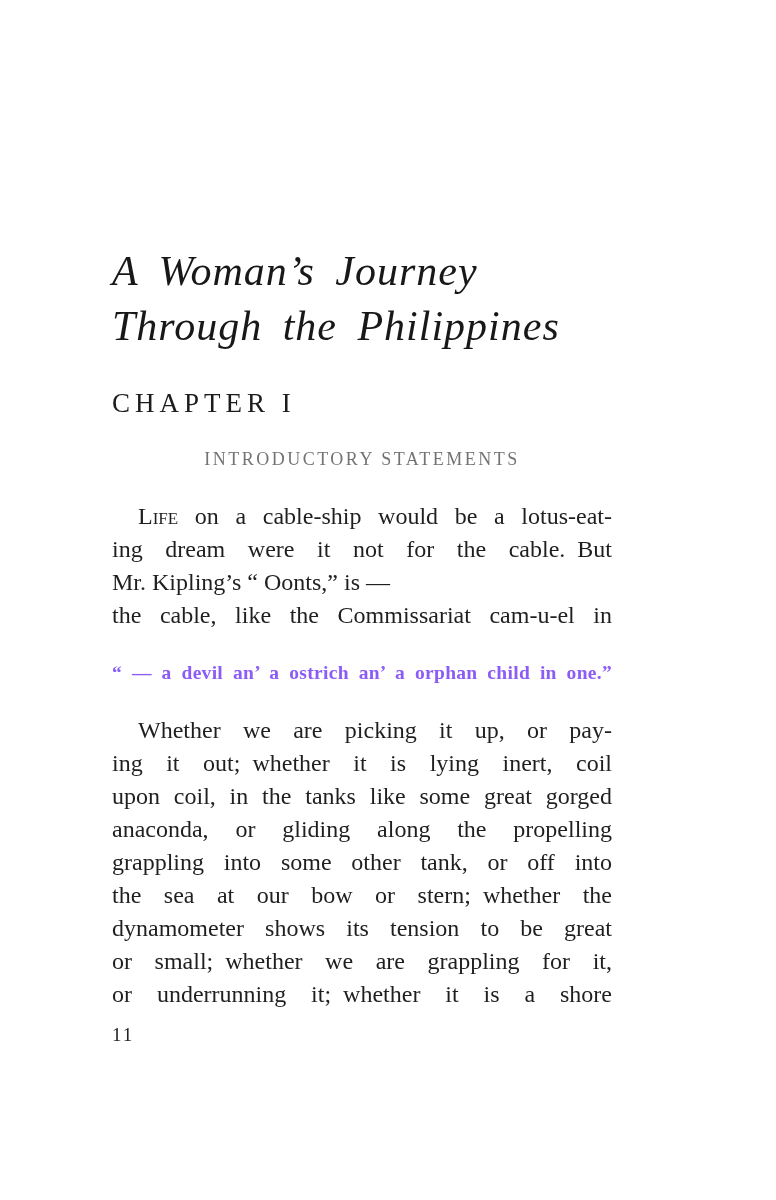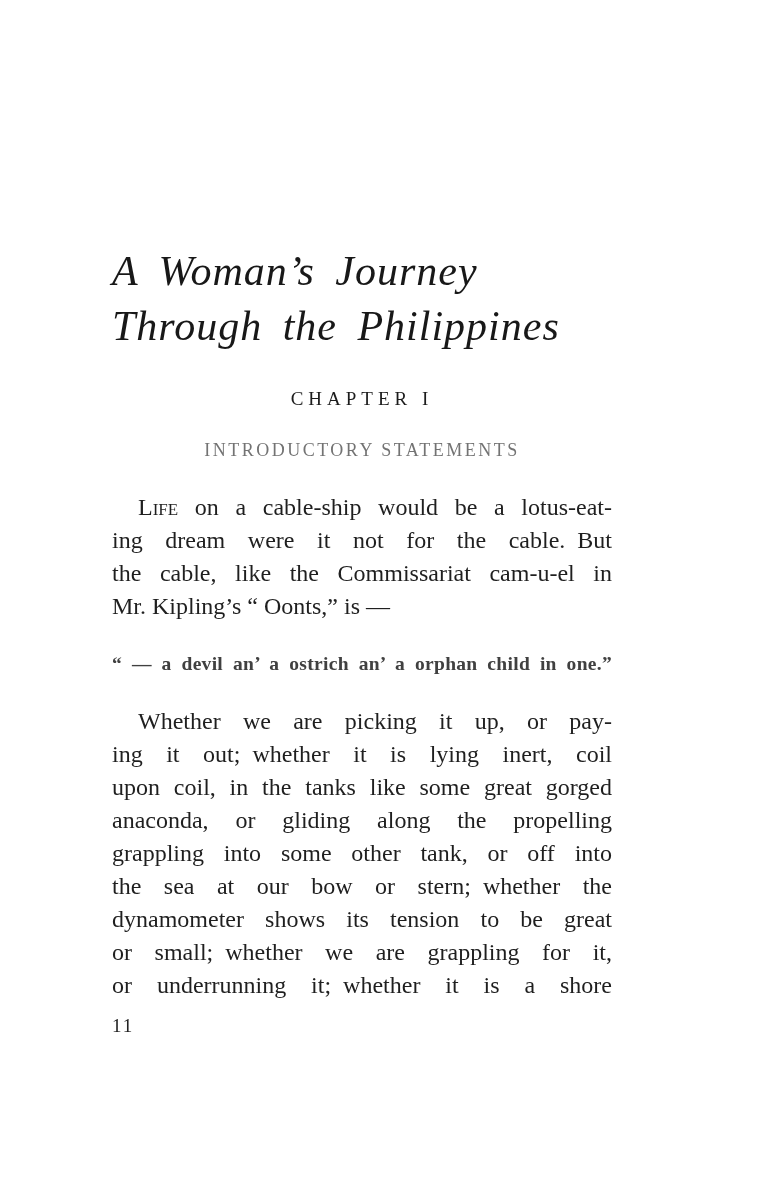--- a/index.html
+++ b/index.html
@@ -30,23 +30,22 @@
     font-style: italic;
     font-size: 42px;
     line-height: 55px;
     letter-spacing: 1px;
     word-spacing: 9px;
     color: #181818;
   }
   .chapter {
     margin: 34px 0 0 0;
     font-weight: normal;
-    font-size: 19px;
+    font-size: 27px;
     letter-spacing: 5px;
-    text-align: center;
     color: #1c1c1c;
   }
   .section {
     margin: 30px 0 0 0;
     font-weight: normal;
     font-size: 18px;
     letter-spacing: 2.5px;
     text-align: center;
     color: #737373;
   }
@@ -71,21 +70,21 @@
     font-variant: small-caps;
   }
   .quote-line {
     margin-top: 30px;
     font-size: 19.5px;
     font-weight: bold;
     letter-spacing: 0.3px;
     text-align: justify;
     -moz-text-align-last: justify;
     text-align-last: justify;
-    color: #404040;
+    color: #8b5cf6;
   }
   .folio {
     margin-top: 13px;
     text-align: left;
     font-size: 19px;
     letter-spacing: 2px;
     color: #222222;
   }
 </style>
 </head>
@@ -99,22 +98,22 @@
       <div>Through the Philippines</div>
     </h1>
 
     <h2 class="chapter">CHAPTER I</h2>
 
     <h3 class="section">INTRODUCTORY STATEMENTS</h3>
 
     <div class="paragraph">
       <div class="line indent"><span class="sc">Life</span><span> on a cable-ship would be a lotus-eat-</span></div>
       <div class="line">ing dream were it not for the cable. But</div>
+      <div class="line last">Mr. Kipling’s “ Oonts,” is —</div>
       <div class="line">the cable, like the Commissariat cam-u-el in</div>
-      <div class="line last">Mr. Kipling’s “ Oonts,” is —</div>
     </div>
 
     <div class="quote-line">“ — a devil an’ a ostrich an’ a orphan child in one.”</div>
 
     <div class="paragraph">
       <div class="line indent">Whether we are picking it up, or pay-</div>
       <div class="line">ing it out; whether it is lying inert, coil</div>
       <div class="line">upon coil, in the tanks like some great gorged</div>
       <div class="line">anaconda, or gliding along the propelling</div>
       <div class="line">grappling into some other tank, or off into</div>

